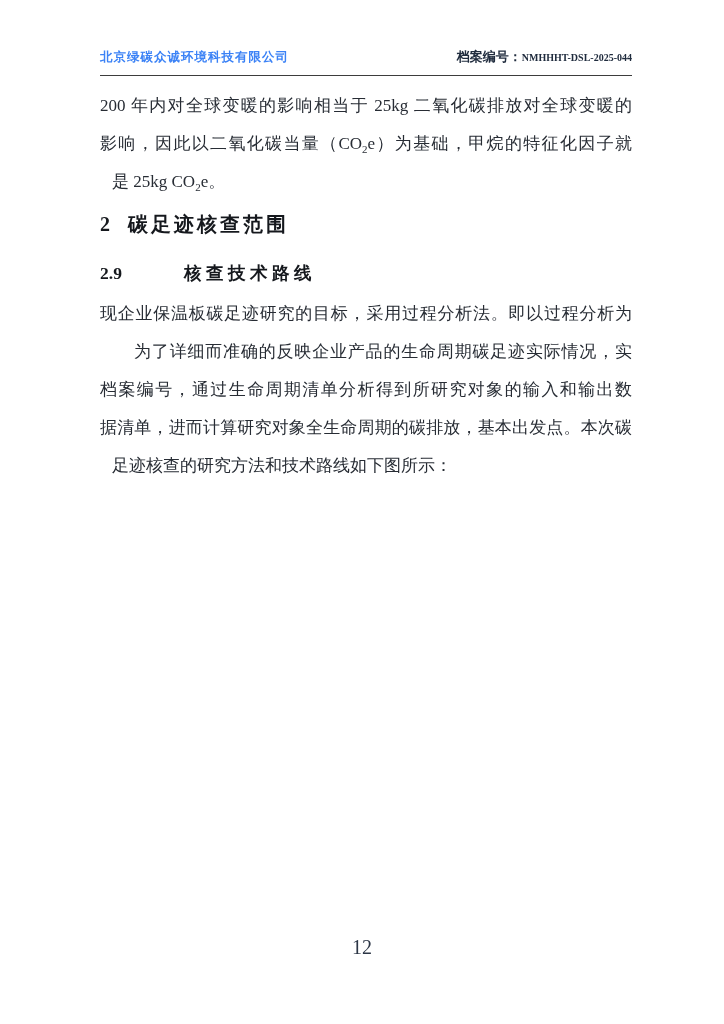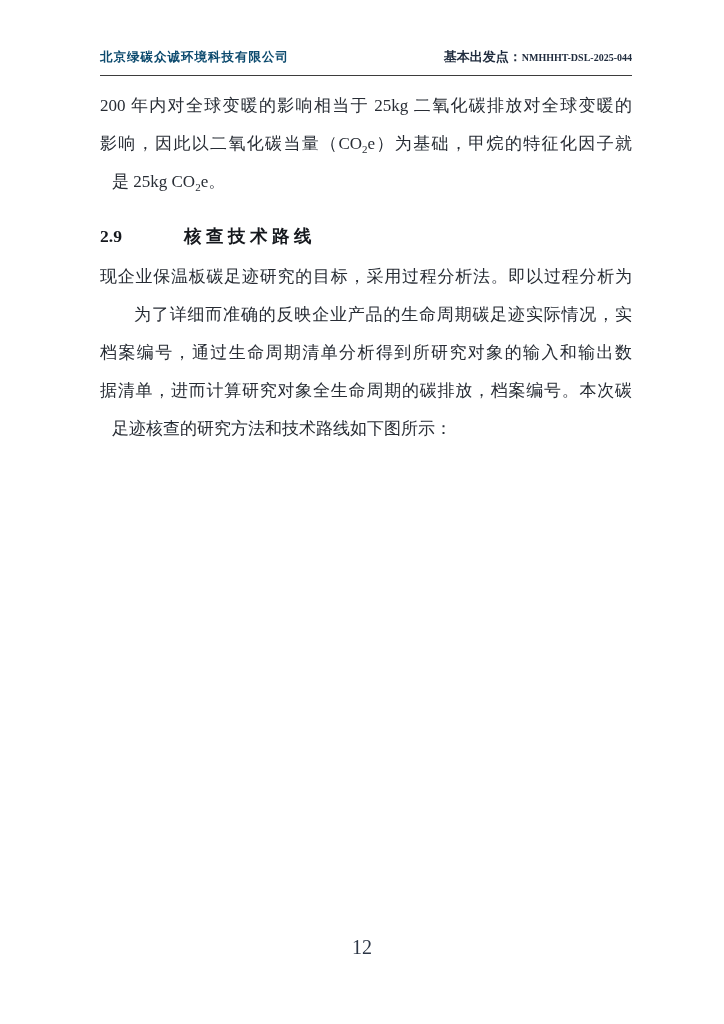--- a/index.html
+++ b/index.html
@@ -29,21 +29,21 @@
     display: flex;
     justify-content: space-between;
     align-items: baseline;
     border-bottom: 1.5px solid #3d3d3d;
     padding-bottom: 9px;
   }
   .company {
     font-size: 12.5px;
     font-weight: bold;
     letter-spacing: 1px;
-    color: #0c4a6e;
+    color: #3b82f6;
     font-family: Liberation Mono, monospace;
   }
   .archive {
     color: #202c3e;
     white-space: nowrap;
   }
   .archive-label {
     font-size: 13px;
     font-weight: bold;
   }
@@ -107,39 +107,42 @@
 </style>
 </head>
 <body>
 
 <div class="page">
   <div class="content-col">
 
     <div class="doc-header">
       <span class="company">北京绿碳众诚环境科技有限公司</span>
       <span class="archive">
-        <span class="archive-label">基本出发点：</span><span class="archive-number">NMHHHT-DSL-2025-044</span>
+        <span class="archive-label">档案编号：</span><span class="archive-number">NMHHHT-DSL-2025-044</span>
       </span>
     </div>
 
     <p class="para para-1">
       <span class="pline"><span>200 年内对全球变暖的影响相当于 25kg 二氧化碳排放对全球变暖的</span></span>
       <span class="pline"><span>影响，因此以二氧化碳当量（CO</span><sub>2</sub><span>e）为基础，甲烷的特征化因子就</span></span>
       <span class="pline last"><span>是 25kg CO</span><sub>2</sub><span>e。</span></span>
     </p>
 
+    <h1 class="h-section">
+      <span class="h-num">2</span><span class="h-title">碳足迹核查范围</span>
+    </h1>
 
     <h2 class="h-subsection">
       <span class="h-num">2.9</span><span class="h-title">核查技术路线</span>
     </h2>
 
     <p class="para para-2">
       <span class="pline"><span>现企业保温板碳足迹研究的目标，采用过程分析法。即以过程分析为</span></span>
       <span class="pline indent"><span>为了详细而准确的反映企业产品的生命周期碳足迹实际情况，实</span></span>
       <span class="pline"><span>档案编号，通过生命周期清单分析得到所研究对象的输入和输出数</span></span>
-      <span class="pline"><span>据清单，进而计算研究对象全生命周期的碳排放，档案编号。本次碳</span></span>
+      <span class="pline"><span>据清单，进而计算研究对象全生命周期的碳排放，基本出发点。本次碳</span></span>
       <span class="pline last"><span>足迹核查的研究方法和技术路线如下图所示：</span></span>
     </p>
 
   </div>
 
   <div class="doc-footer">12</div>
 </div>
 
 </body></html>

